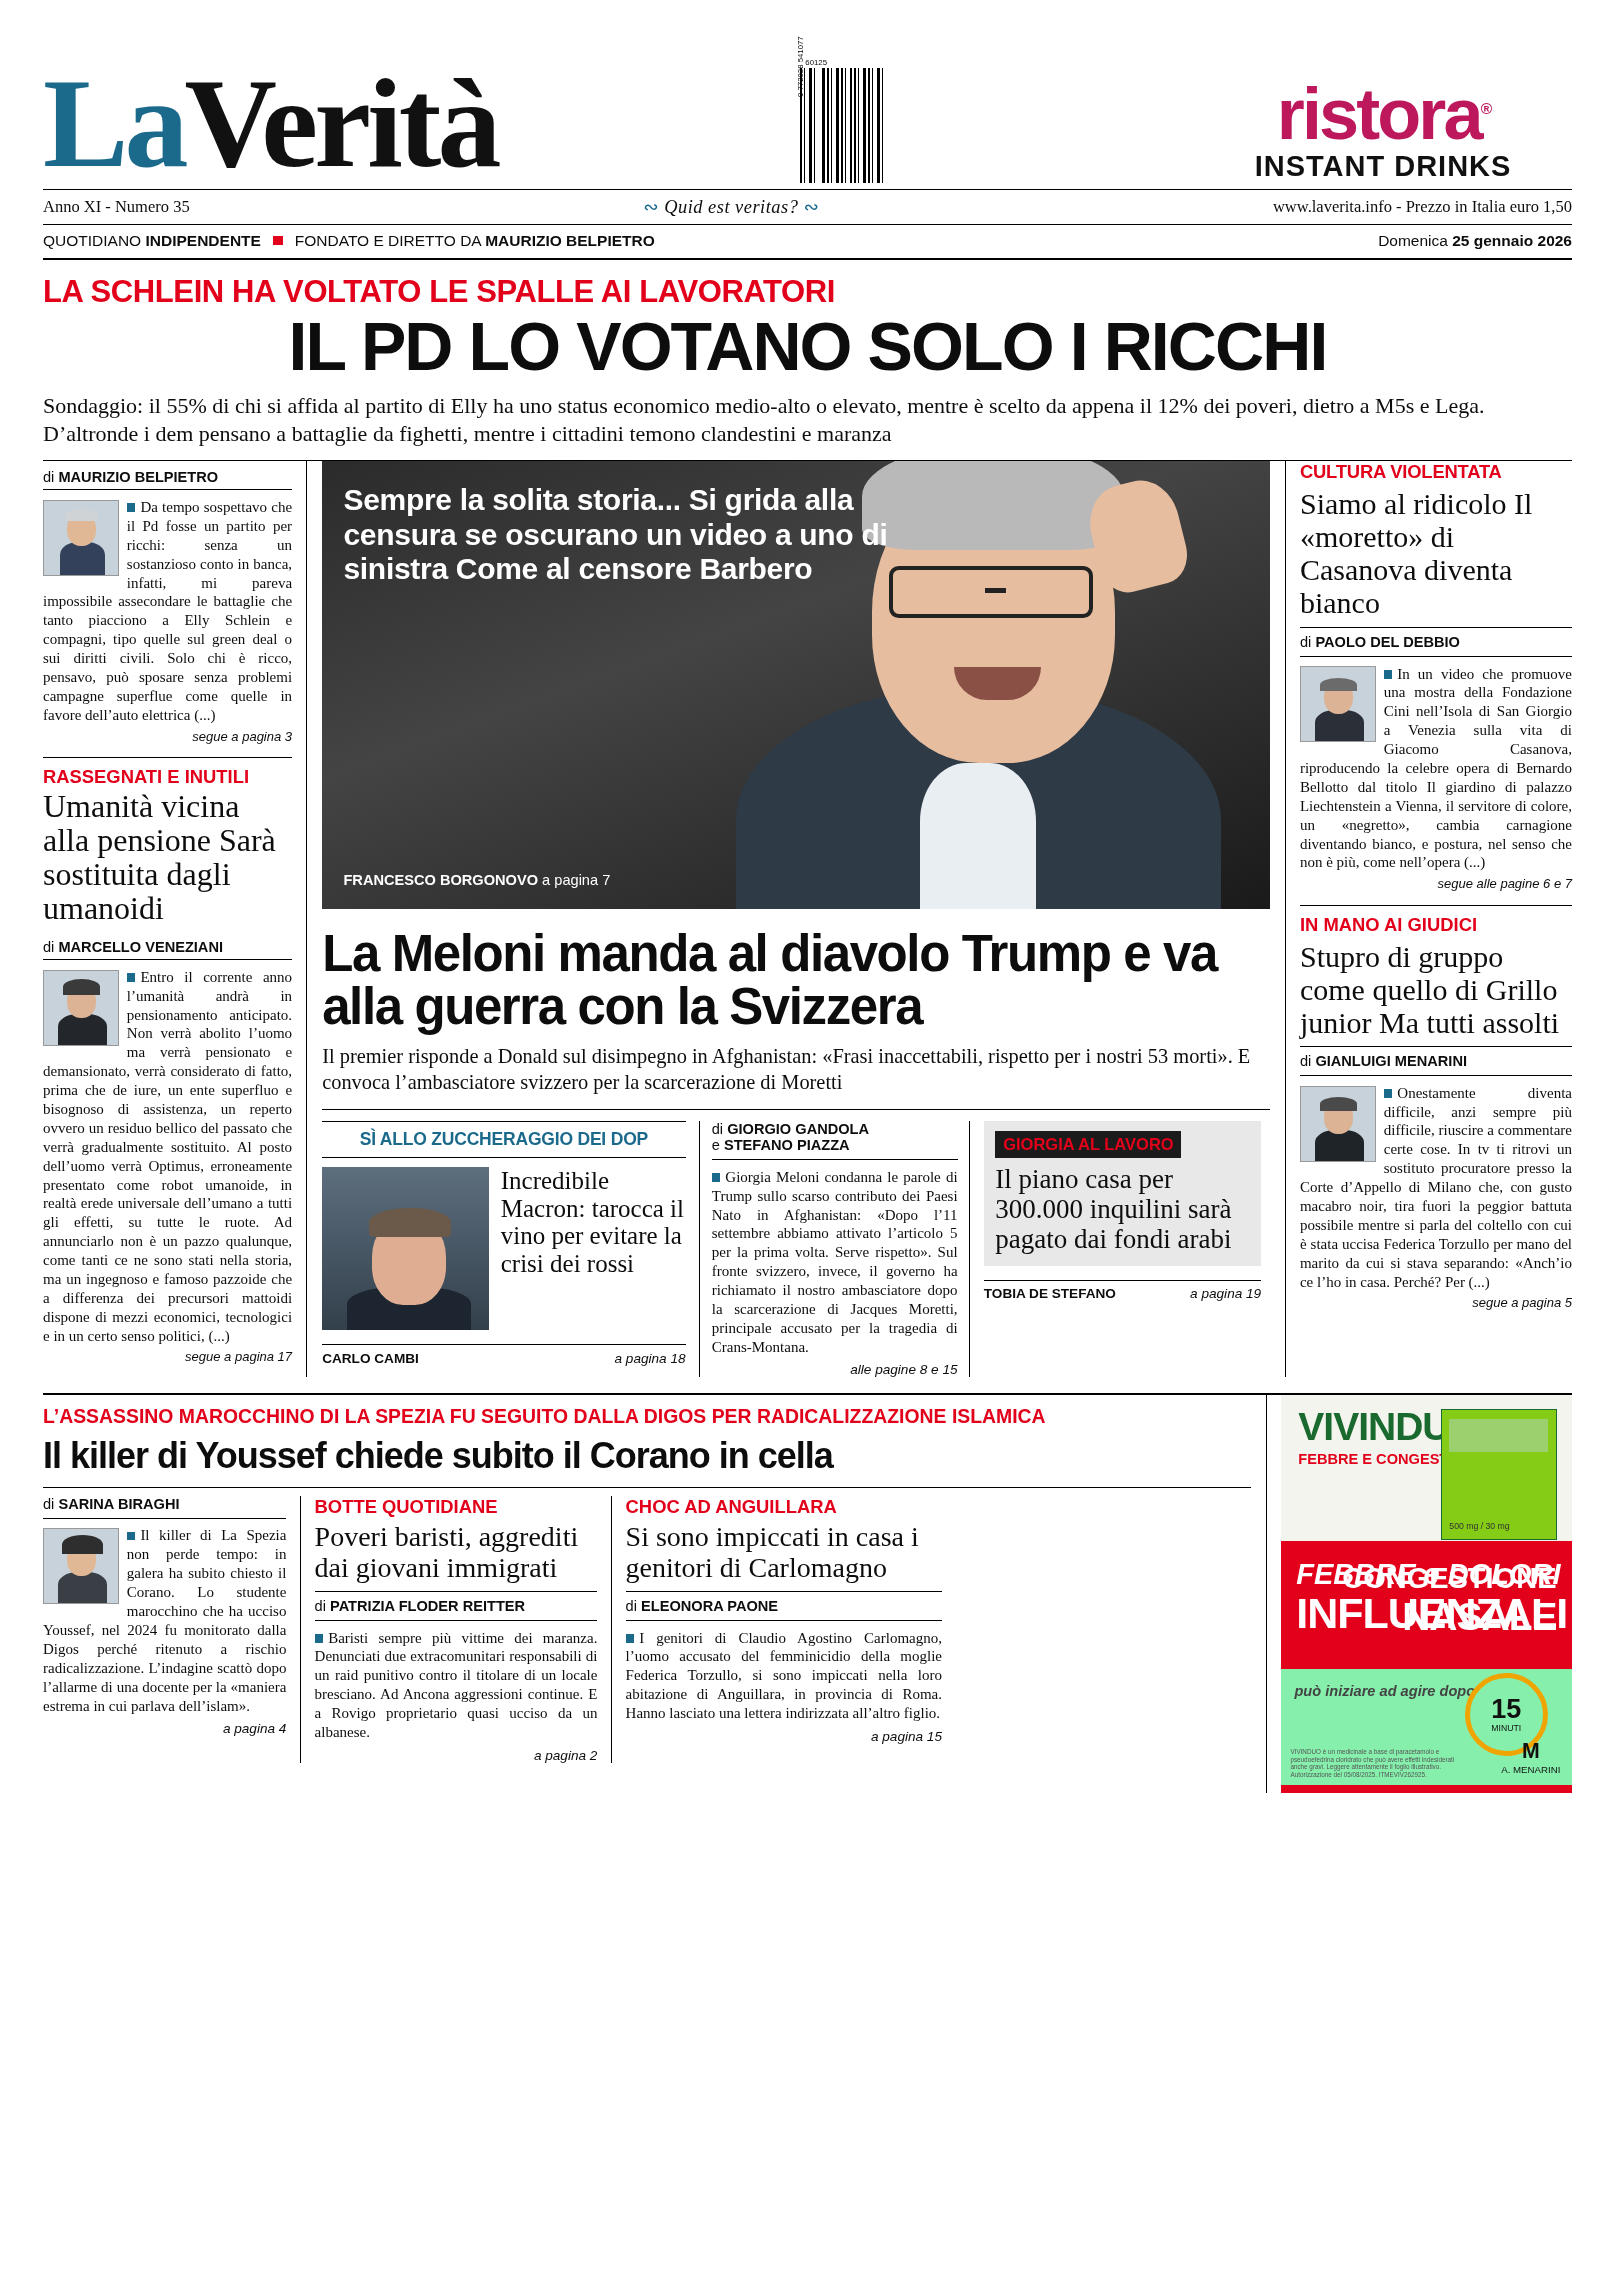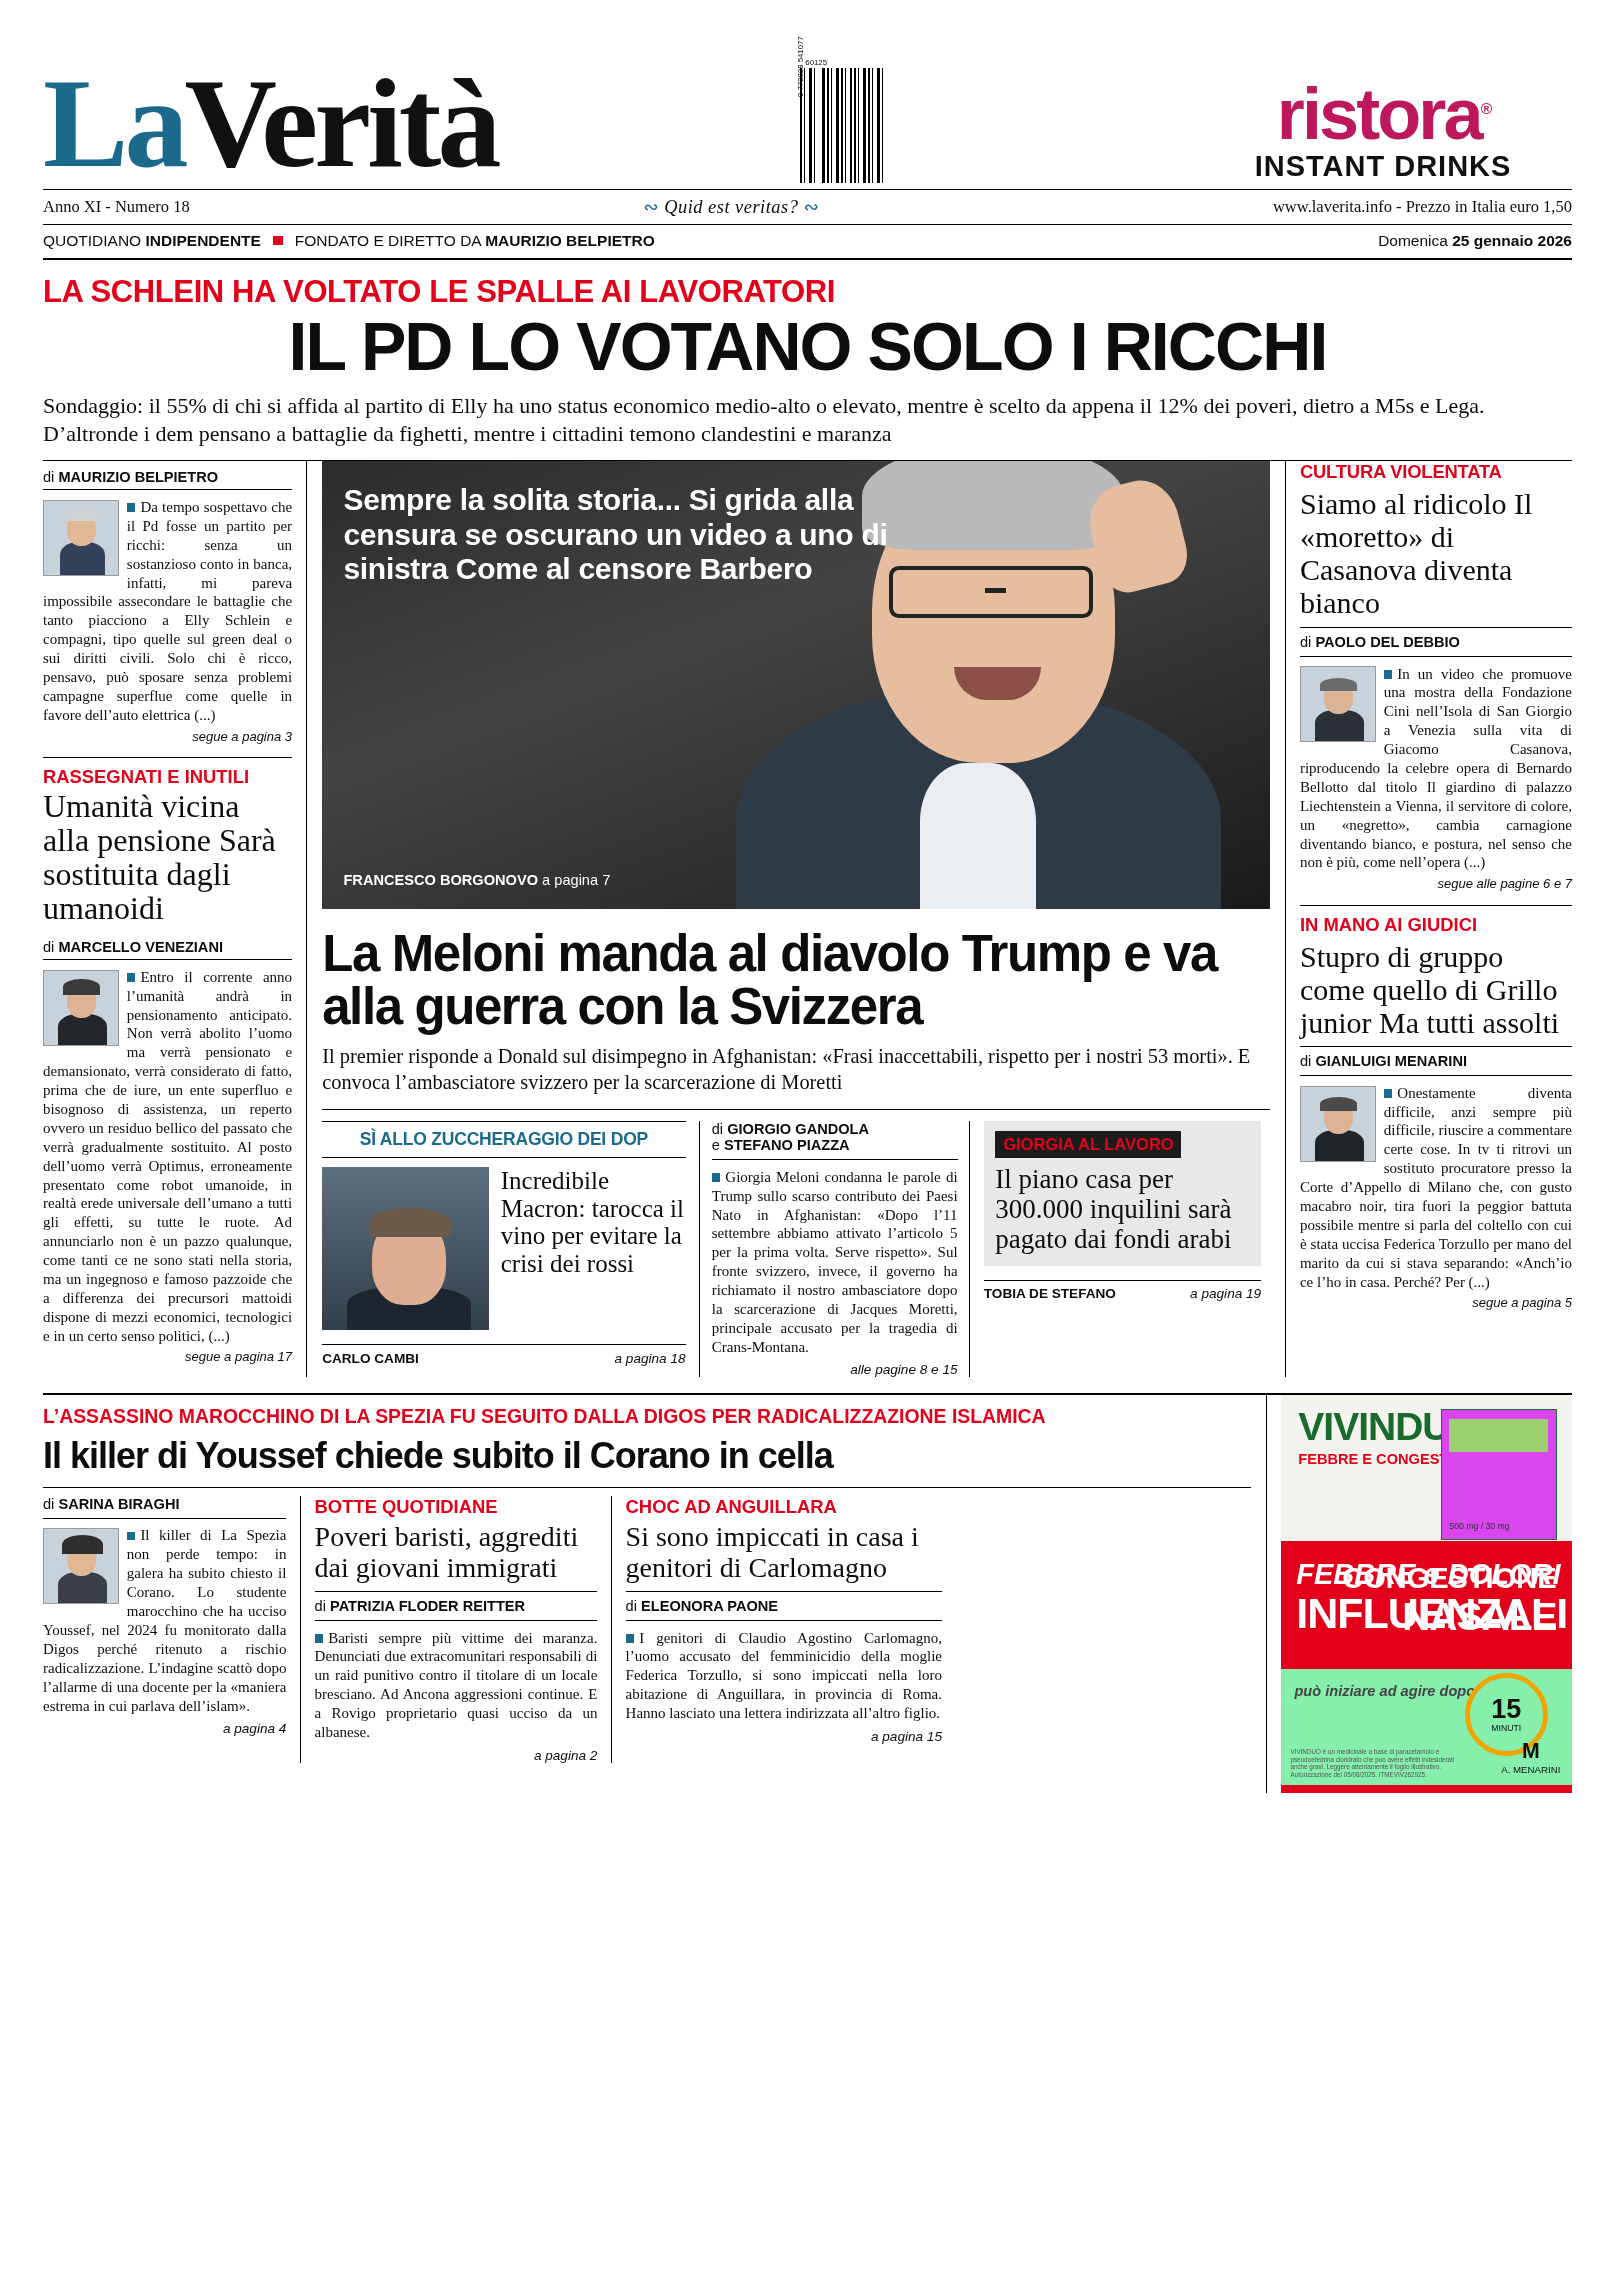--- a/index.html
+++ b/index.html
@@ -117,21 +117,21 @@
   .brow .c3 { width:330px; padding-left:13.6px; }
   .ckick { font-family:"Liberation Sans",sans-serif; font-weight:700; font-size:18.4px; color:#e2001a; }
   .chead { font-size:28px; line-height:1.1; margin:3.9px 0 7.8px 0; }
   .pagenote { font-family:"Liberation Sans",sans-serif; font-size:13.6px; font-style:italic; text-align:right; margin-top:5.8px; }
 
   
   .advivin { width:100%; height:398px; background:#e2001a; position:relative; overflow:hidden; color:#fff; }
   .advivin .top { height:146px; background:#f3f4ee; position:relative; }
   .advivin .brand { position:absolute; left:17.5px; top:9.7px; font-family:"Liberation Sans",sans-serif; font-weight:700; font-size:39px; color:#1a6a2f; letter-spacing:-1px; }
   .advivin .brandsub { position:absolute; left:17.5px; top:56px; font-family:"Liberation Sans",sans-serif; font-weight:700; font-size:14.6px; color:#e2001a; }
-  .advivin .pack { position:absolute; right:15.5px; top:13.6px; width:116px; height:131px; background:#d946ef; border:1.9px solid #1a6a2f; }
+  .advivin .pack { position:absolute; right:15.5px; top:13.6px; width:116px; height:131px; background:#84cc16; border:1.9px solid #1a6a2f; }
   .advivin .pack .pg { position:absolute; left:7.8px; top:9.7px; right:7.8px; height:33px; background:#9ccf6d; }
   .advivin .pack .pt { position:absolute; left:7.8px; bottom:7.8px; font-family:"Liberation Sans",sans-serif; font-size:8.7px; color:#333; }
   .advivin .l1 { position:absolute; left:15.5px; top:163px; font-family:"Liberation Sans",sans-serif; font-weight:700; font-size:29px; font-style:italic; }
   .advivin .l2 { position:absolute; left:15.5px; top:194px; font-family:"Liberation Sans",sans-serif; font-weight:700; font-size:43px; letter-spacing:-1px; }
   .advivin .r1 { position:absolute; right:15.5px; top:167px; font-family:"Liberation Sans",sans-serif; font-weight:700; font-size:29px; text-align:right; }
   .advivin .r2 { position:absolute; right:15.5px; top:200px; font-family:"Liberation Sans",sans-serif; font-weight:700; font-size:39px; text-align:right; letter-spacing:-1px; }
   .advivin .bottomwhite { position:absolute; left:0; right:0; bottom:8px; height:116px; background:#86efac; color:#111; }
   .advivin .puo { position:absolute; left:13.6px; top:13.6px; font-family:"Liberation Sans",sans-serif; font-weight:700; font-size:14.6px; font-style:italic; color:#444; }
   .advivin .clock { position:absolute; left:184px; top:3.9px; width:83px; height:83px; border-radius:50%; border:5.8px solid #f0a400; display:flex; flex-direction:column; align-items:center; justify-content:center; }
   .advivin .clock .n { font-family:"Liberation Sans",sans-serif; font-weight:700; font-size:27px; color:#111; line-height:1; }
@@ -155,21 +155,21 @@
       <div class="bctop">60125</div>
       <div class="bcnum">9 772038 541077</div>
     </div>
     <div class="ad-ristora">
       <div class="word"><span>ristora</span><sup>®</sup></div>
       <div class="sub">INSTANT DRINKS</div>
     </div>
   </div>
 
   <div class="inforow">
-    <div>Anno XI - Numero 18</div>
+    <div>Anno XI - Numero 35</div>
     <div class="mid"><span class="orn">∾</span> <span>Quid est veritas?</span> <span class="orn">∾</span></div>
     <div>www.laverita.info - Prezzo in Italia euro 1,50</div>
   </div>
 
   <div class="inforow2">
     <div>
       <span>QUOTIDIANO </span><b>INDIPENDENTE</b>
       <span class="sqred"></span>
       <span>FONDATO E DIRETTO DA </span><b>MAURIZIO BELPIETRO</b>
     </div>

